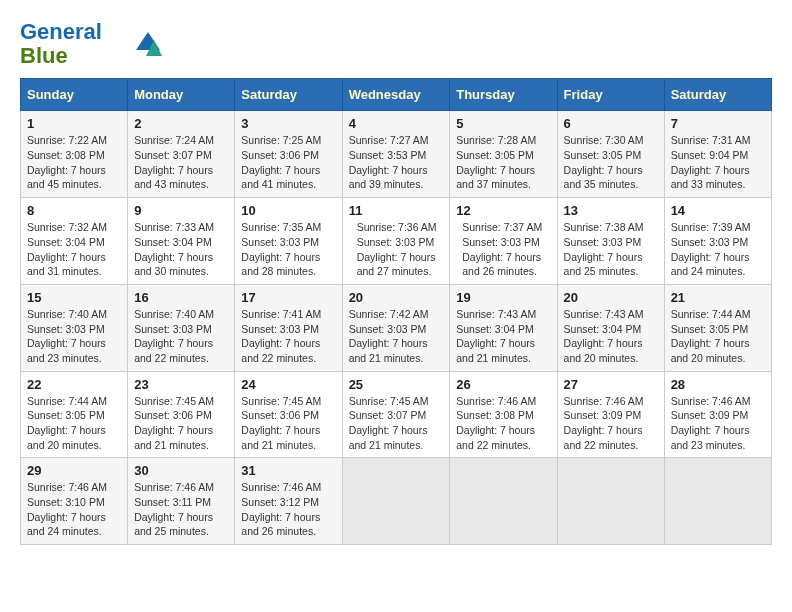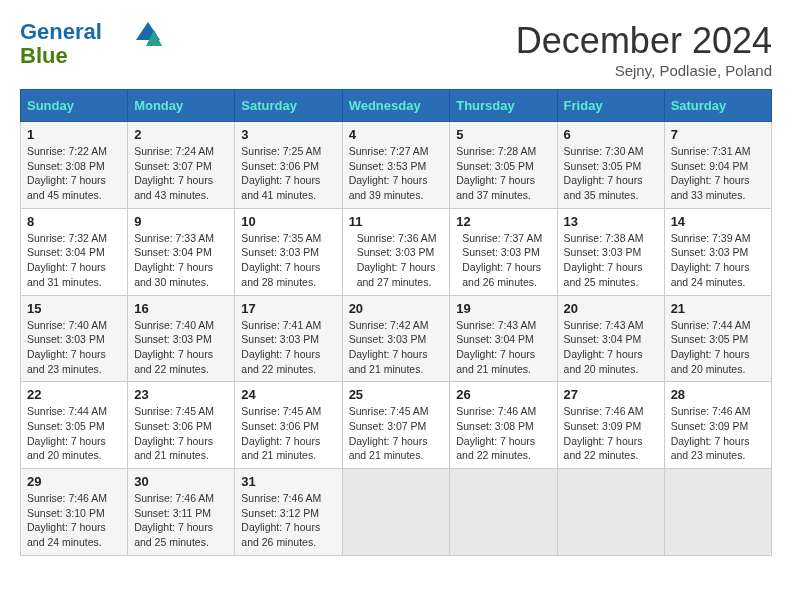--- a/index.html
+++ b/index.html
@@ -11,21 +11,21 @@
       padding: 20px;
     }
     .header {
       display: flex;
       justify-content: space-between;
       align-items: flex-start;
       margin-bottom: 10px;
     }
     .logo {
       display: flex;
-      align-items: flex-start;
+      align-items: center;
       gap: 28px;
     }
     .logo-text {
       font-size: 22px;
       font-weight: bold;
       color: #333;
       line-height: 1.1;
     }
     .logo-text span {
       color: #1a6aab;
@@ -47,21 +47,21 @@
       font-size: 15px;
       color: #555;
     }
     table {
       width: 100%;
       border-collapse: collapse;
       font-size: 11px;
     }
     thead tr th {
       background-color: #2a6db5;
-      color: #5eead4;
+      color: #fef9c3;
       padding: 8px 6px;
       text-align: left;
       font-size: 13px;
       font-weight: bold;
       border: 1px solid #1a5a9a;
     }
     tbody tr td {
       vertical-align: top;
       border: 1px solid #ccc;
       padding: 5px 6px;
@@ -98,24 +98,20 @@
   <div class="logo">
     <div>
       <div class="logo-text">
         <span>General</span><br><span style="color:#4d7c0f;">Blue</span>
       </div>
     </div>
     <svg class="logo-icon" viewBox="0 0 28 28">
       <polygon points="14,2 26,20 2,20" fill="#1a6aab"></polygon>
       <polygon points="20,10 28,26 12,26" fill="#2a9d8f"></polygon>
     </svg>
-  </div>
-  <div class="title-block">
-    <div class="month-title">December 2024</div>
-    <div class="subtitle">Sejny, Podlasie, Poland</div>
   </div>
 </div>
 
 <table>
   <thead>
     <tr>
       <th>Sunday</th>
       <th>Monday</th>
       <th>Saturday</th>
       <th>Wednesday</th>

